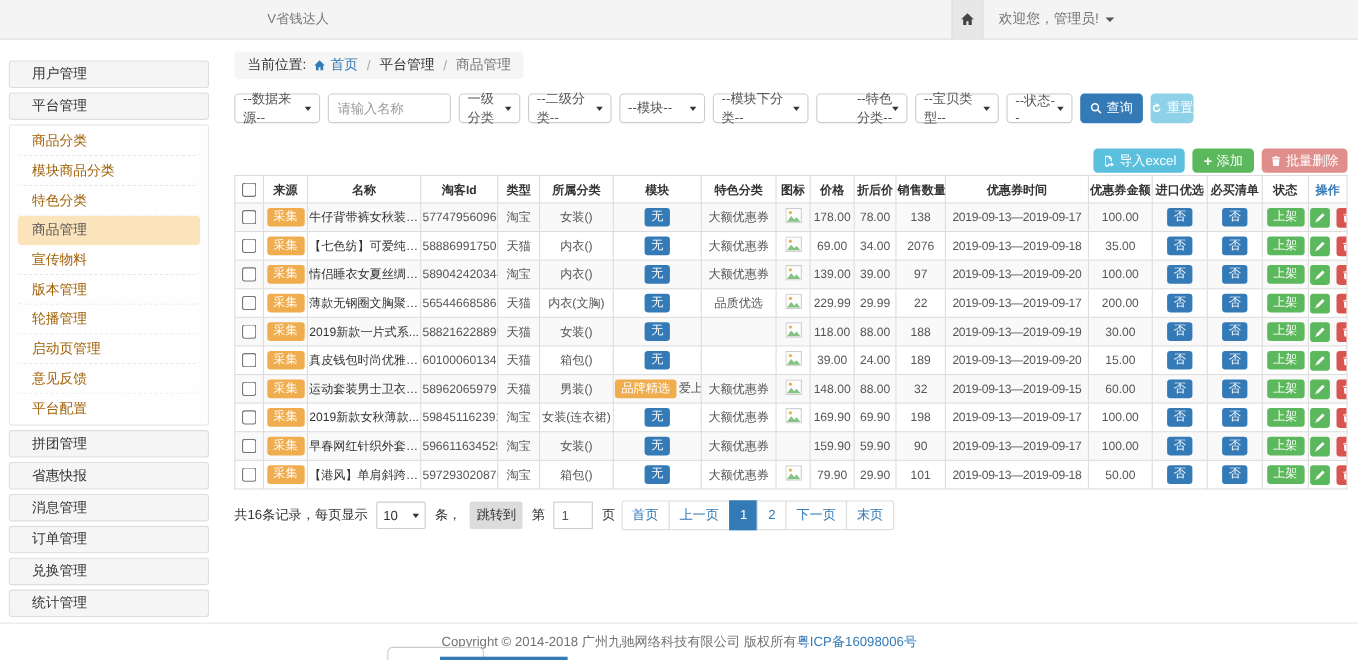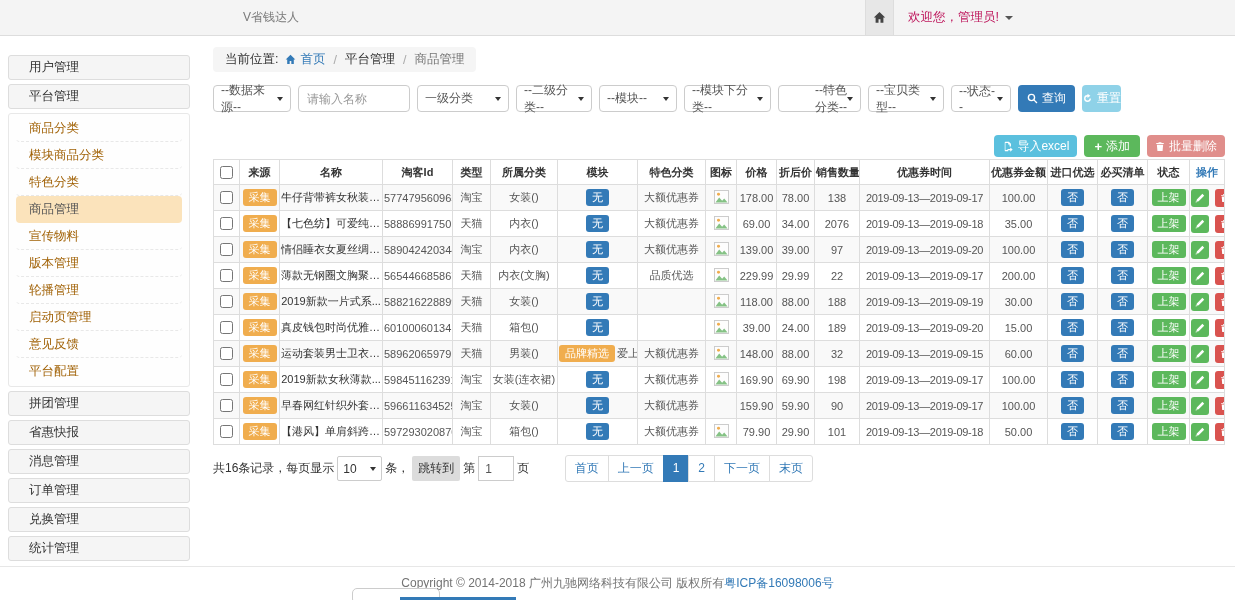--- a/index.html
+++ b/index.html
@@ -6,21 +6,21 @@
   html,body { background:#fff; }
   .page { position:relative; width:1235px; height:600px; background:#fff; overflow:hidden;
           font-family:"Liberation Sans", sans-serif; }
 
   
   .top-header { position:absolute; top:0; left:0; width:100%; height:36px; background:#f4f4f4; border-bottom:1px solid #ddd; }
   .brand { position:absolute; left:243px; top:0; line-height:35px; font-size:12px; color:#7a7a7a; }
   .header-right { position:absolute; left:865px; top:0; height:35px; display:flex; align-items:stretch; }
   .home-btn { width:29px; display:flex; align-items:center; justify-content:center; background:#e7e7e7;
               border-left:1px solid #ddd; border-right:1px solid #ddd; cursor:pointer; color:#444; }
-  .user-menu { display:flex; align-items:center; padding-left:14px; font-size:12.5px; color:#be185d; cursor:pointer; gap:6px; }
+  .user-menu { display:flex; align-items:center; padding-left:14px; font-size:12.5px; color:#737373; cursor:pointer; gap:6px; }
   .caret-down { width:0; height:0; border-left:4px solid transparent; border-right:4px solid transparent; border-top:4px solid #555; display:inline-block; }
 
   
   .sidebar { position:absolute; left:8px; top:55px; width:182px; }
   .sidebar-title { height:24px; line-height:18px; color:#337ab7; font-size:15px; font-weight:bold;
                    padding-left:12px; border-bottom:1px solid #ddd; margin-bottom:5px; }
   .side-group { height:25px; line-height:23px; background:#f5f5f5; border:1px solid #ddd; border-radius:3px;
                 margin-bottom:4px; padding-left:20px; font-size:12.5px; color:#333; cursor:pointer; }
   .side-sub { background:#fefefe; border:1px solid #e8e8e8; border-radius:3px; margin-bottom:4px; padding:1px 7px; }
   .side-sub-item { height:27px; line-height:26px; padding-left:13px; font-size:12.5px; color:#a16207;
@@ -68,21 +68,21 @@
   .b-green { background:#5cb85c; }
   .module-text { margin-left:2px; color:#555; }
   .op-btn { width:18px; height:18px; border:none; border-radius:3px; display:inline-flex; align-items:center;
             justify-content:center; cursor:pointer; padding:0; vertical-align:middle; }
   .op-edit { background:#5cb85c; margin-right:3px; }
   .op-del { background:#d9534f; }
   input[type=checkbox] { width:13px; height:13px; margin:0; vertical-align:middle; }
 
   
   .table-footer { margin-top:10px; display:flex; align-items:center; font-size:12px; color:#333; }
-  .records-info { display:flex; align-items:center; gap:3px; }
+  .records-info { display:flex; align-items:center; gap:8px; }
   .page-size-select { width:45px; height:25px; border:1px solid #ccc; border-radius:2px; background:#fff;
                       display:inline-flex; align-items:center; justify-content:space-between; padding:0 5px; cursor:pointer; }
   .jump-btn { background:#dcdcdc; padding:4px 6px; border-radius:2px; cursor:pointer; }
   .page-input { width:36px; height:25px; border:1px solid #ccc; padding:0 6px; font-size:12px; color:#555; outline:none; }
   .pager { display:flex; margin-left:auto; margin-right:412px; }
   .page-btn { border:1px solid #ddd; background:#fff; color:#337ab7; padding:0 9px; height:27px; line-height:25px;
               margin-left:-1px; cursor:pointer; font-size:12px; text-decoration:none; }
   .page-btn:first-child { border-radius:3px 0 0 3px; margin-left:0; }
   .page-btn:last-child { border-radius:0 3px 3px 0; }
   .page-btn.active { background:#337ab7; border-color:#337ab7; color:#fff; }
@@ -154,21 +154,21 @@
       <span class="sep">/</span>
       <span class="current">商品管理</span>
     </div>
 
     <div class="filters" id="filter-row">
       <div class="f-select" style="width: 78px;">
           <span class="">--数据来源--</span>
           <span class="caret-small"></span>
         </div>
         <input class="f-input" placeholder="请输入名称" style="">
-        <div class="f-select" style="width: 92px;">
+        <div class="f-select" style="width: 56px;">
           <span class="">一级分类</span>
           <span class="caret-small"></span>
         </div>
         <div class="f-select" style="width: 76px;">
           <span class="">--二级分类--</span>
           <span class="caret-small"></span>
         </div>
         <div class="f-select" style="width: 78px;">
           <span class="">--模块--</span>
           <span class="caret-small"></span>

